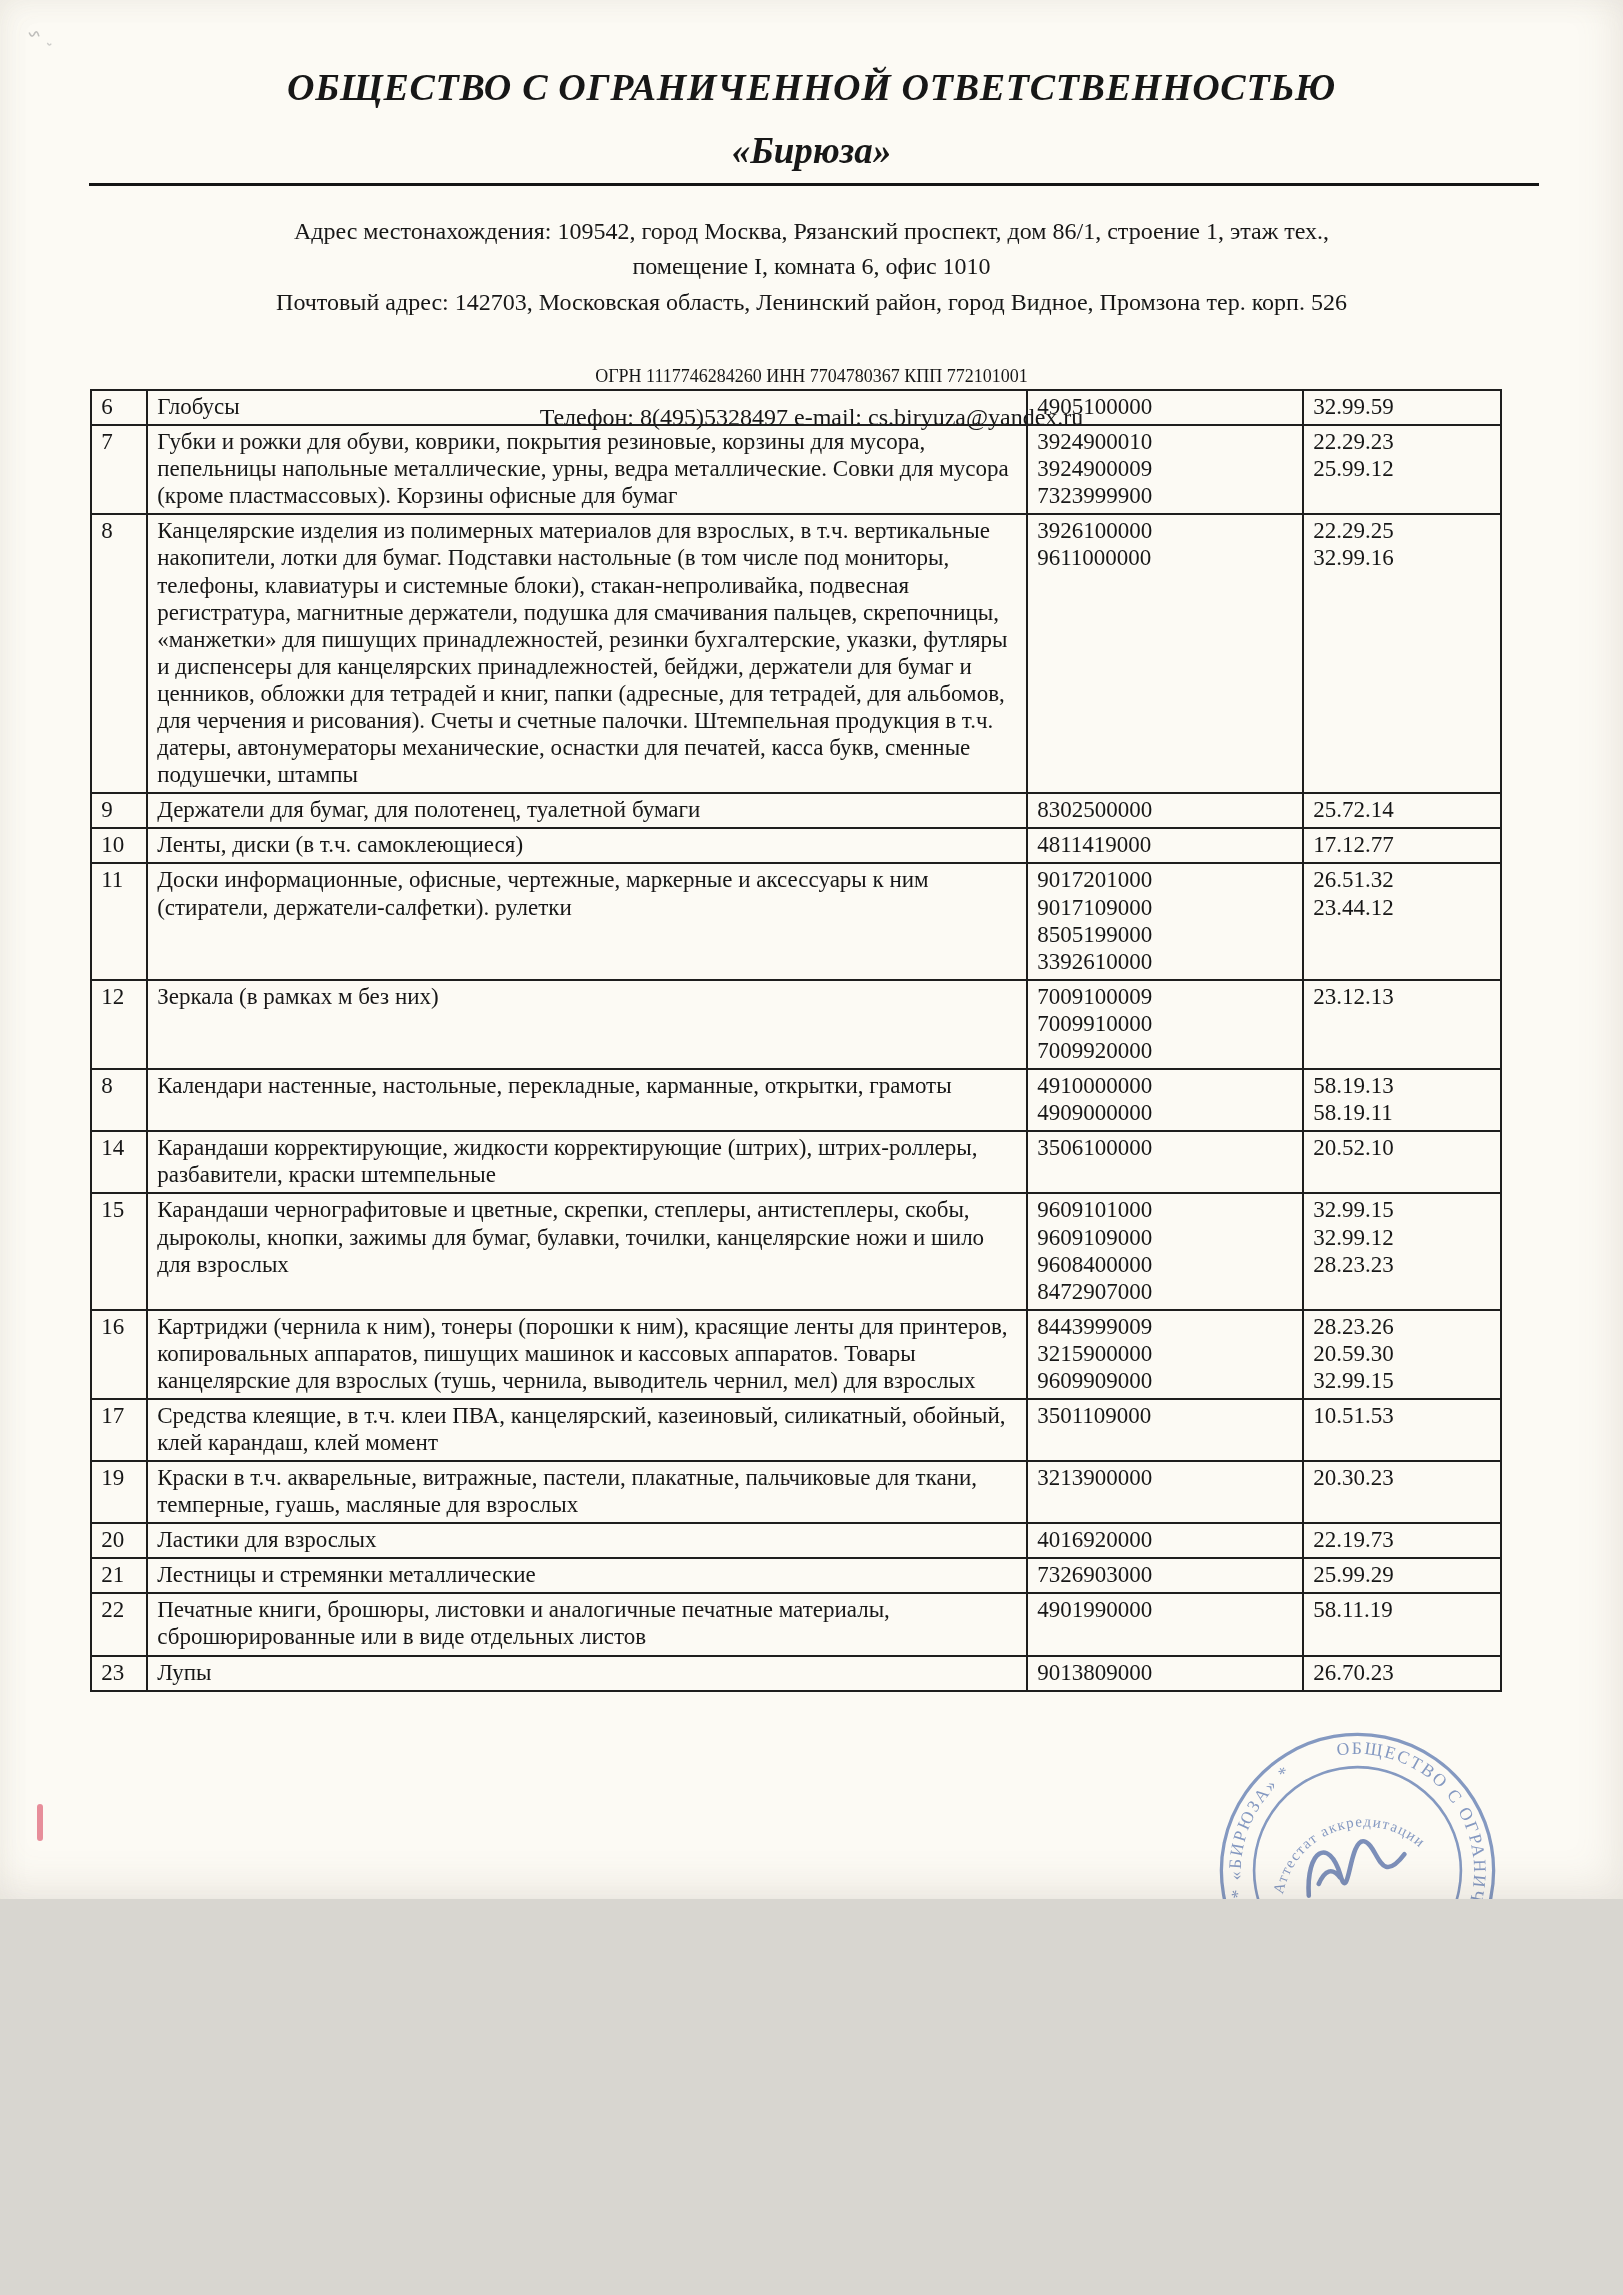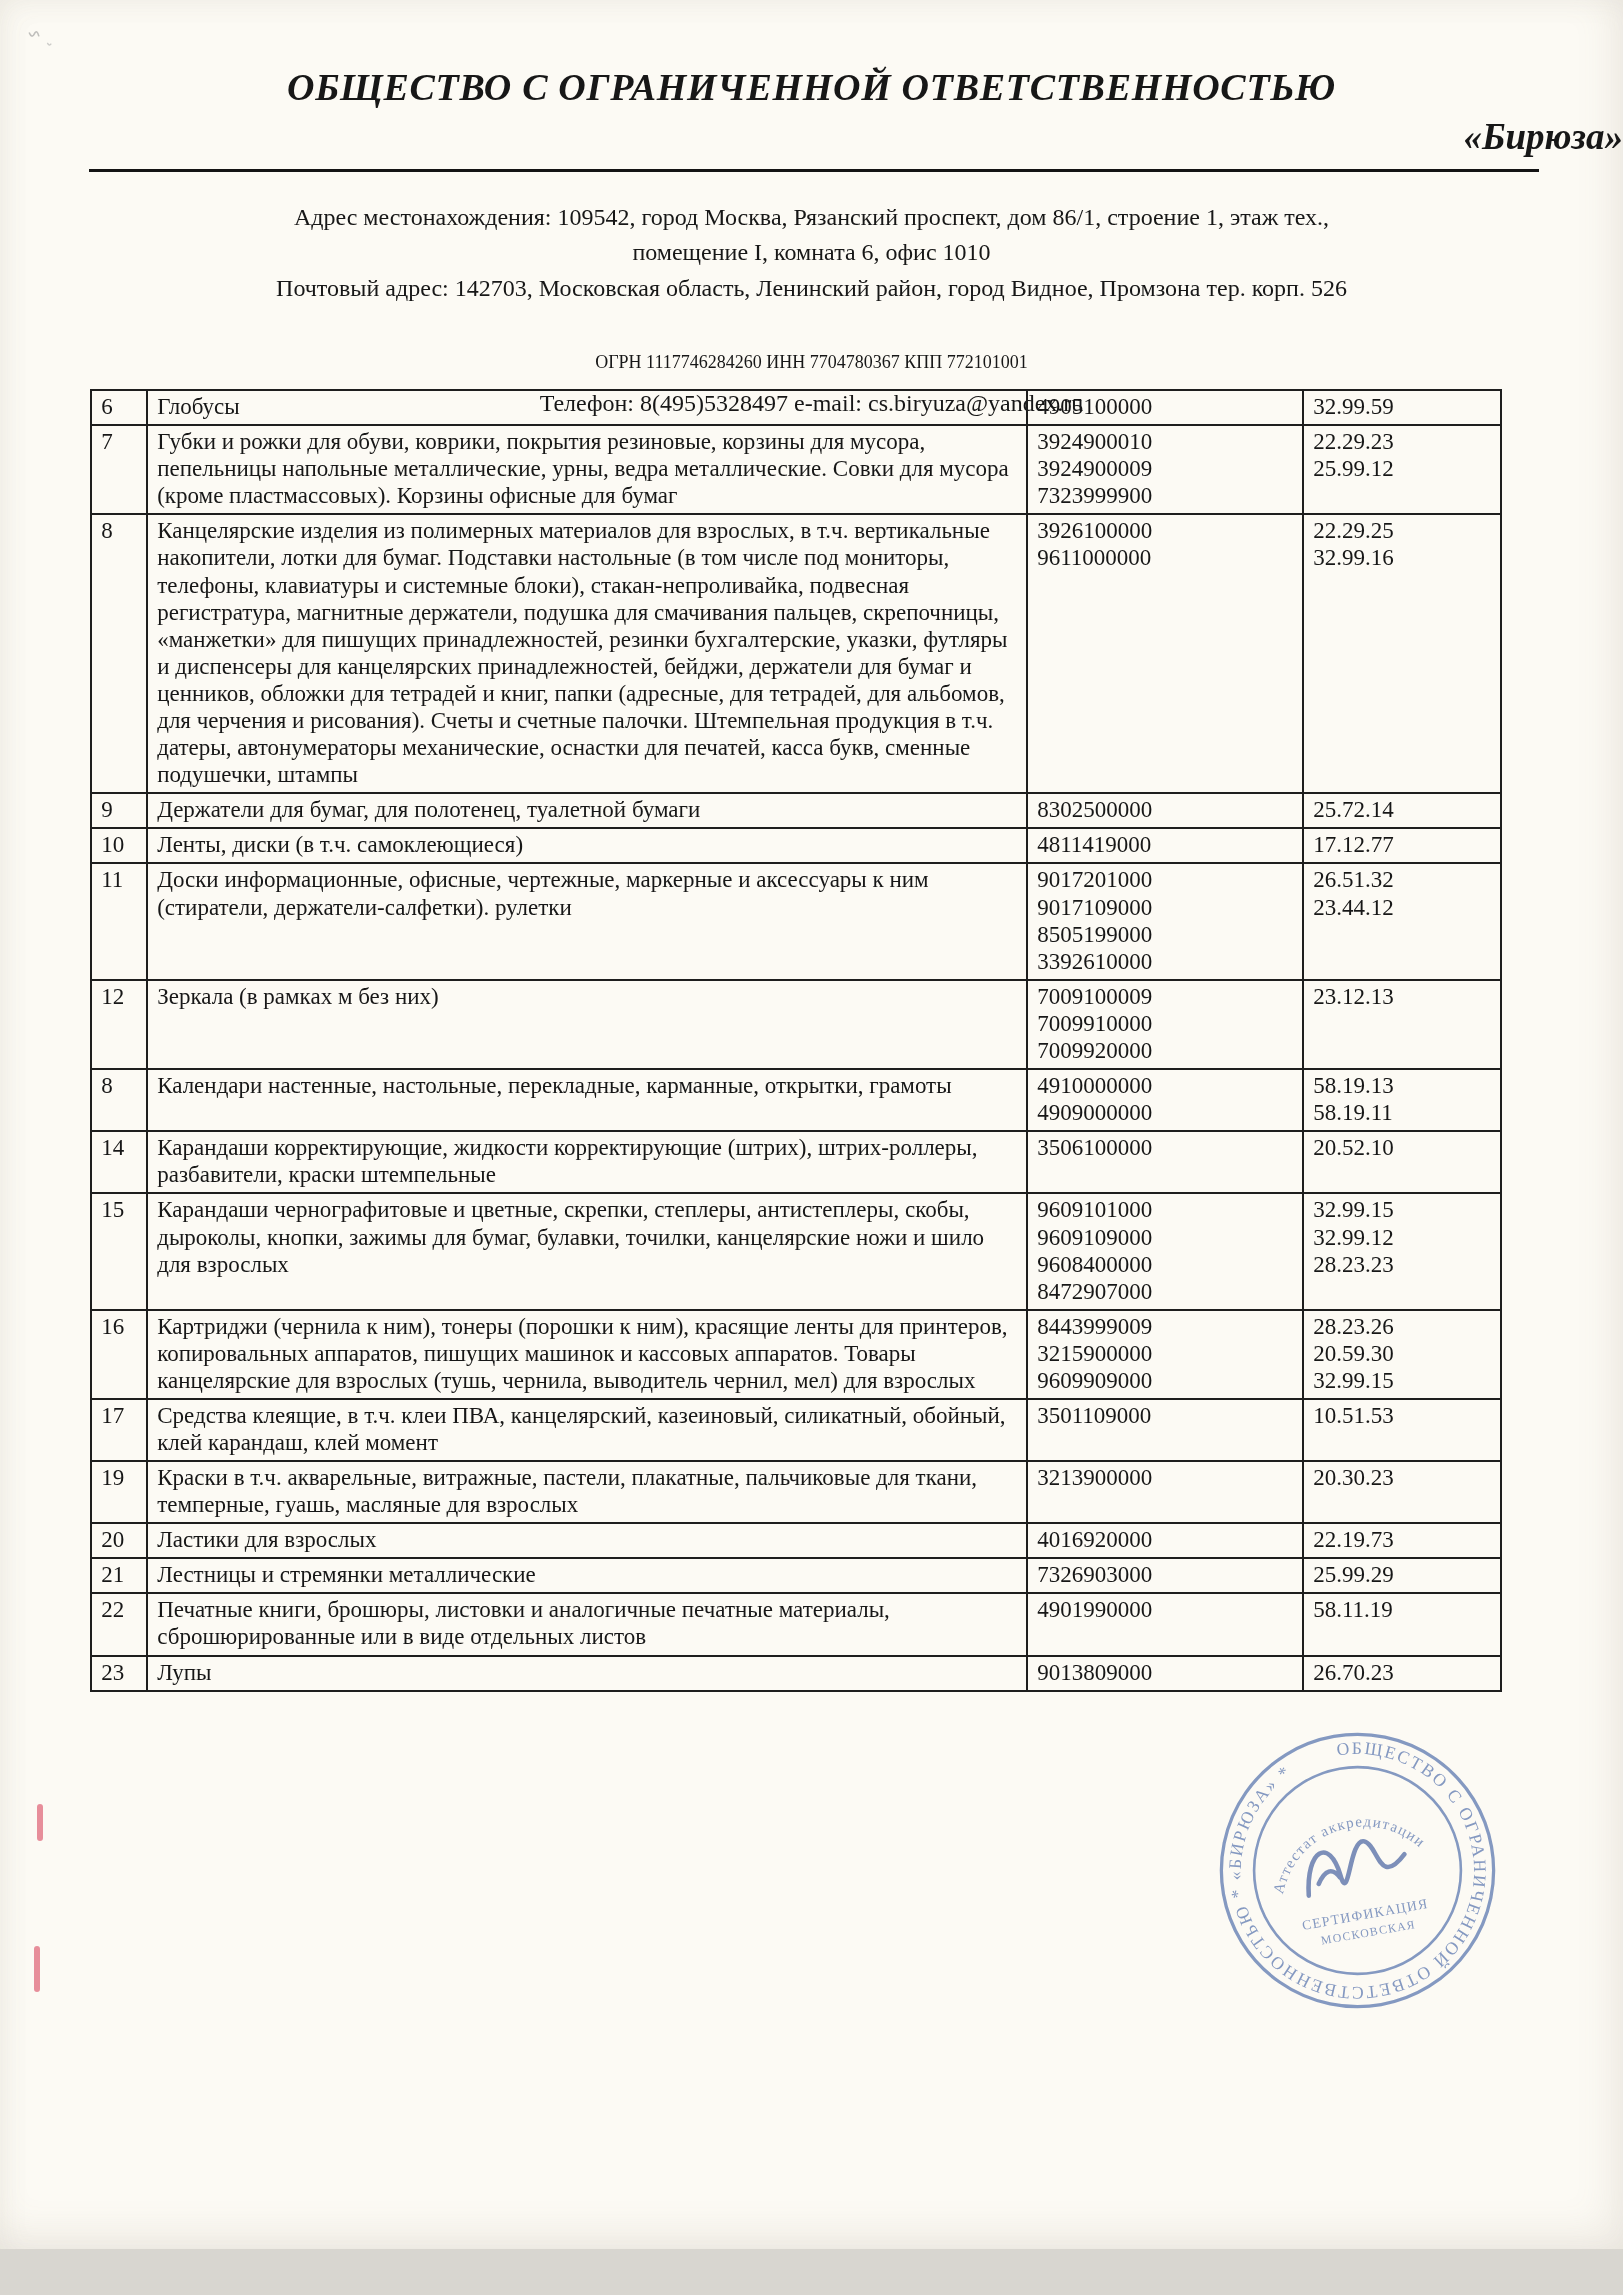--- a/index.html
+++ b/index.html
@@ -1,29 +1,29 @@
 <!DOCTYPE html>
 <html lang="ru" style="font-size:10.5px"><head>
 <meta charset="utf-8">
 <style>
   * { margin:0; padding:0; box-sizing:border-box; }
   html,body { background:#d8d6d0; }
   body { font-family:"Liberation Serif", serif; color:#171717; }
   .page {
     position:relative;
-    width:1623px; height:2249px;
+    width:1623px; height:1899px;
     margin:0 auto;
     background:#fcfaf4;
     overflow:hidden;
     box-shadow:inset -9.2px -13px 39px rgba(120,110,90,.12), inset 6.5px 5.2px 26px rgba(120,110,90,.05);
   }
   
   .header { text-align:center; padding-top:65px; }
   .title1 { font-size:38px; font-weight:bold; font-style:italic; letter-spacing:0.7px; }
-  .title2 { font-size:37px; font-weight:bold; font-style:italic; margin-top:6px;text-align:right; }
+  .title2 { font-size:37px; font-weight:bold; font-style:italic; margin-top:20px; }
   .header-rule { border:none; border-top:3.9px solid #141414; margin:10.5px 84px 13px 89px; }
   .addr { font-size:24px; line-height:1.48; white-space:pre-line;margin-top:28px; }
   .reg { font-size:18px; margin-top:46px; }
   .contact { font-size:24px; margin-top:17px; }
   
   table.products {
     position:absolute; left:90px; top:389px; width:1410px;
     border-collapse:collapse; table-layout:fixed;
   }
   table.products td {

